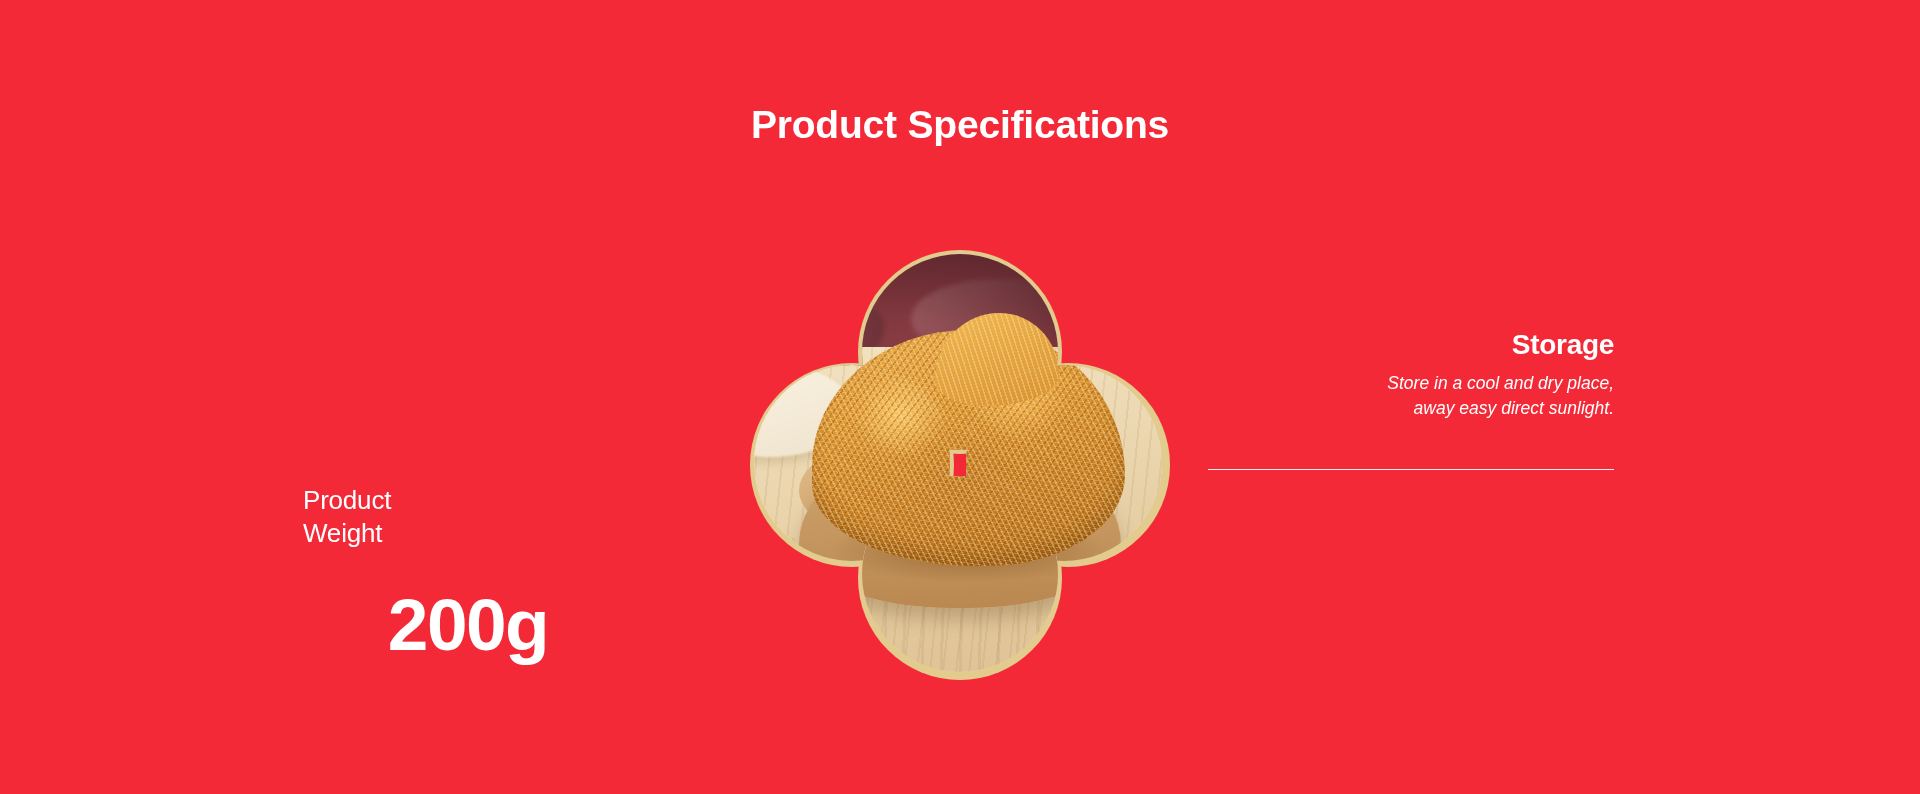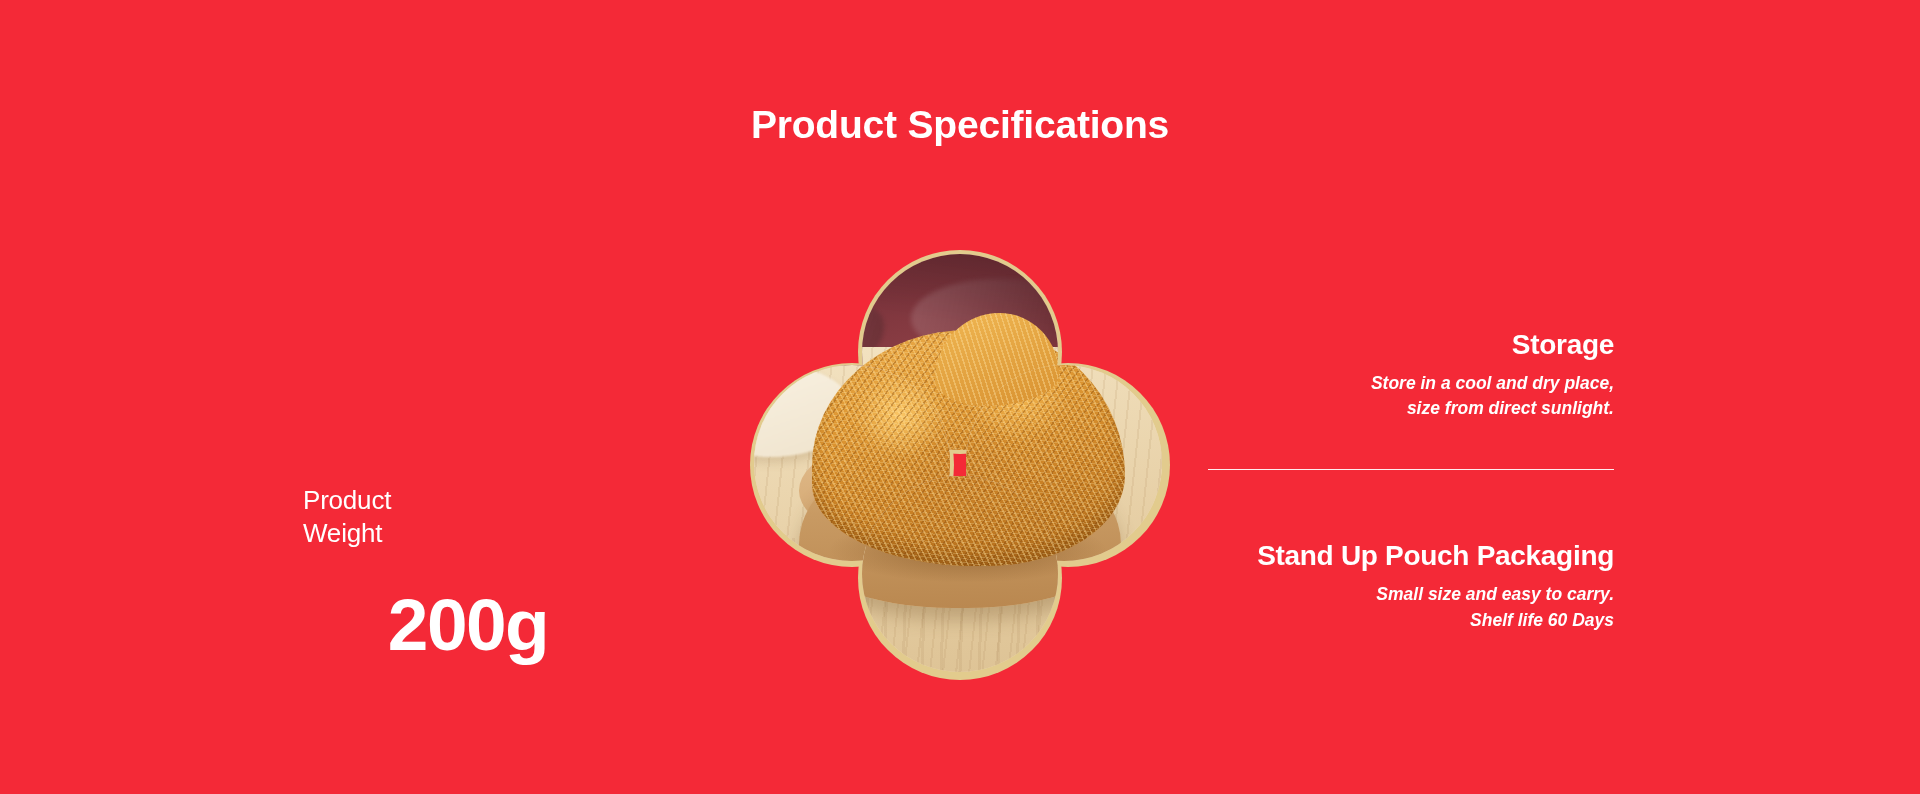--- a/index.html
+++ b/index.html
@@ -71,21 +71,21 @@
 
   .right-heading {
     font-size:28px;
     font-weight:700;
     line-height:1.2;
     letter-spacing:-0.3px;
   }
   .right-line {
     font-size:17.5px;
     font-style:italic;
-    font-weight:700;
+    font-weight:400;
     line-height:1.48;
     letter-spacing:0px;
   }
   .right-lines { margin-top:9px; }
 
   .divider {
     height:1px;
     background:#ffffff;
     opacity:0.92;
     margin:47px 0 0 auto;
@@ -352,30 +352,23 @@
       </div>
     </div>
   </div>
 
   <div class="right-col">
 
     <div class="right-block">
       <div class="right-heading">Storage</div>
       <div class="right-lines">
         <div class="right-line">Store in a cool and dry place,</div>
-        <div class="right-line">size from direct sunlight.</div>
+        <div class="right-line">away easy direct sunlight.</div>
       </div>
     </div>
 
     <div class="divider"></div>
     <div class="spacer-after-divider"></div>
 
-    <div class="right-block">
-      <div class="right-heading">Stand Up Pouch Packaging</div>
-      <div class="right-lines">
-        <div class="right-line">Small size and easy to carry.</div>
-        <div class="right-line">Shelf life 60 Days</div>
-      </div>
-    </div>
 
   </div>
 
 </div>
 
 </body></html>

